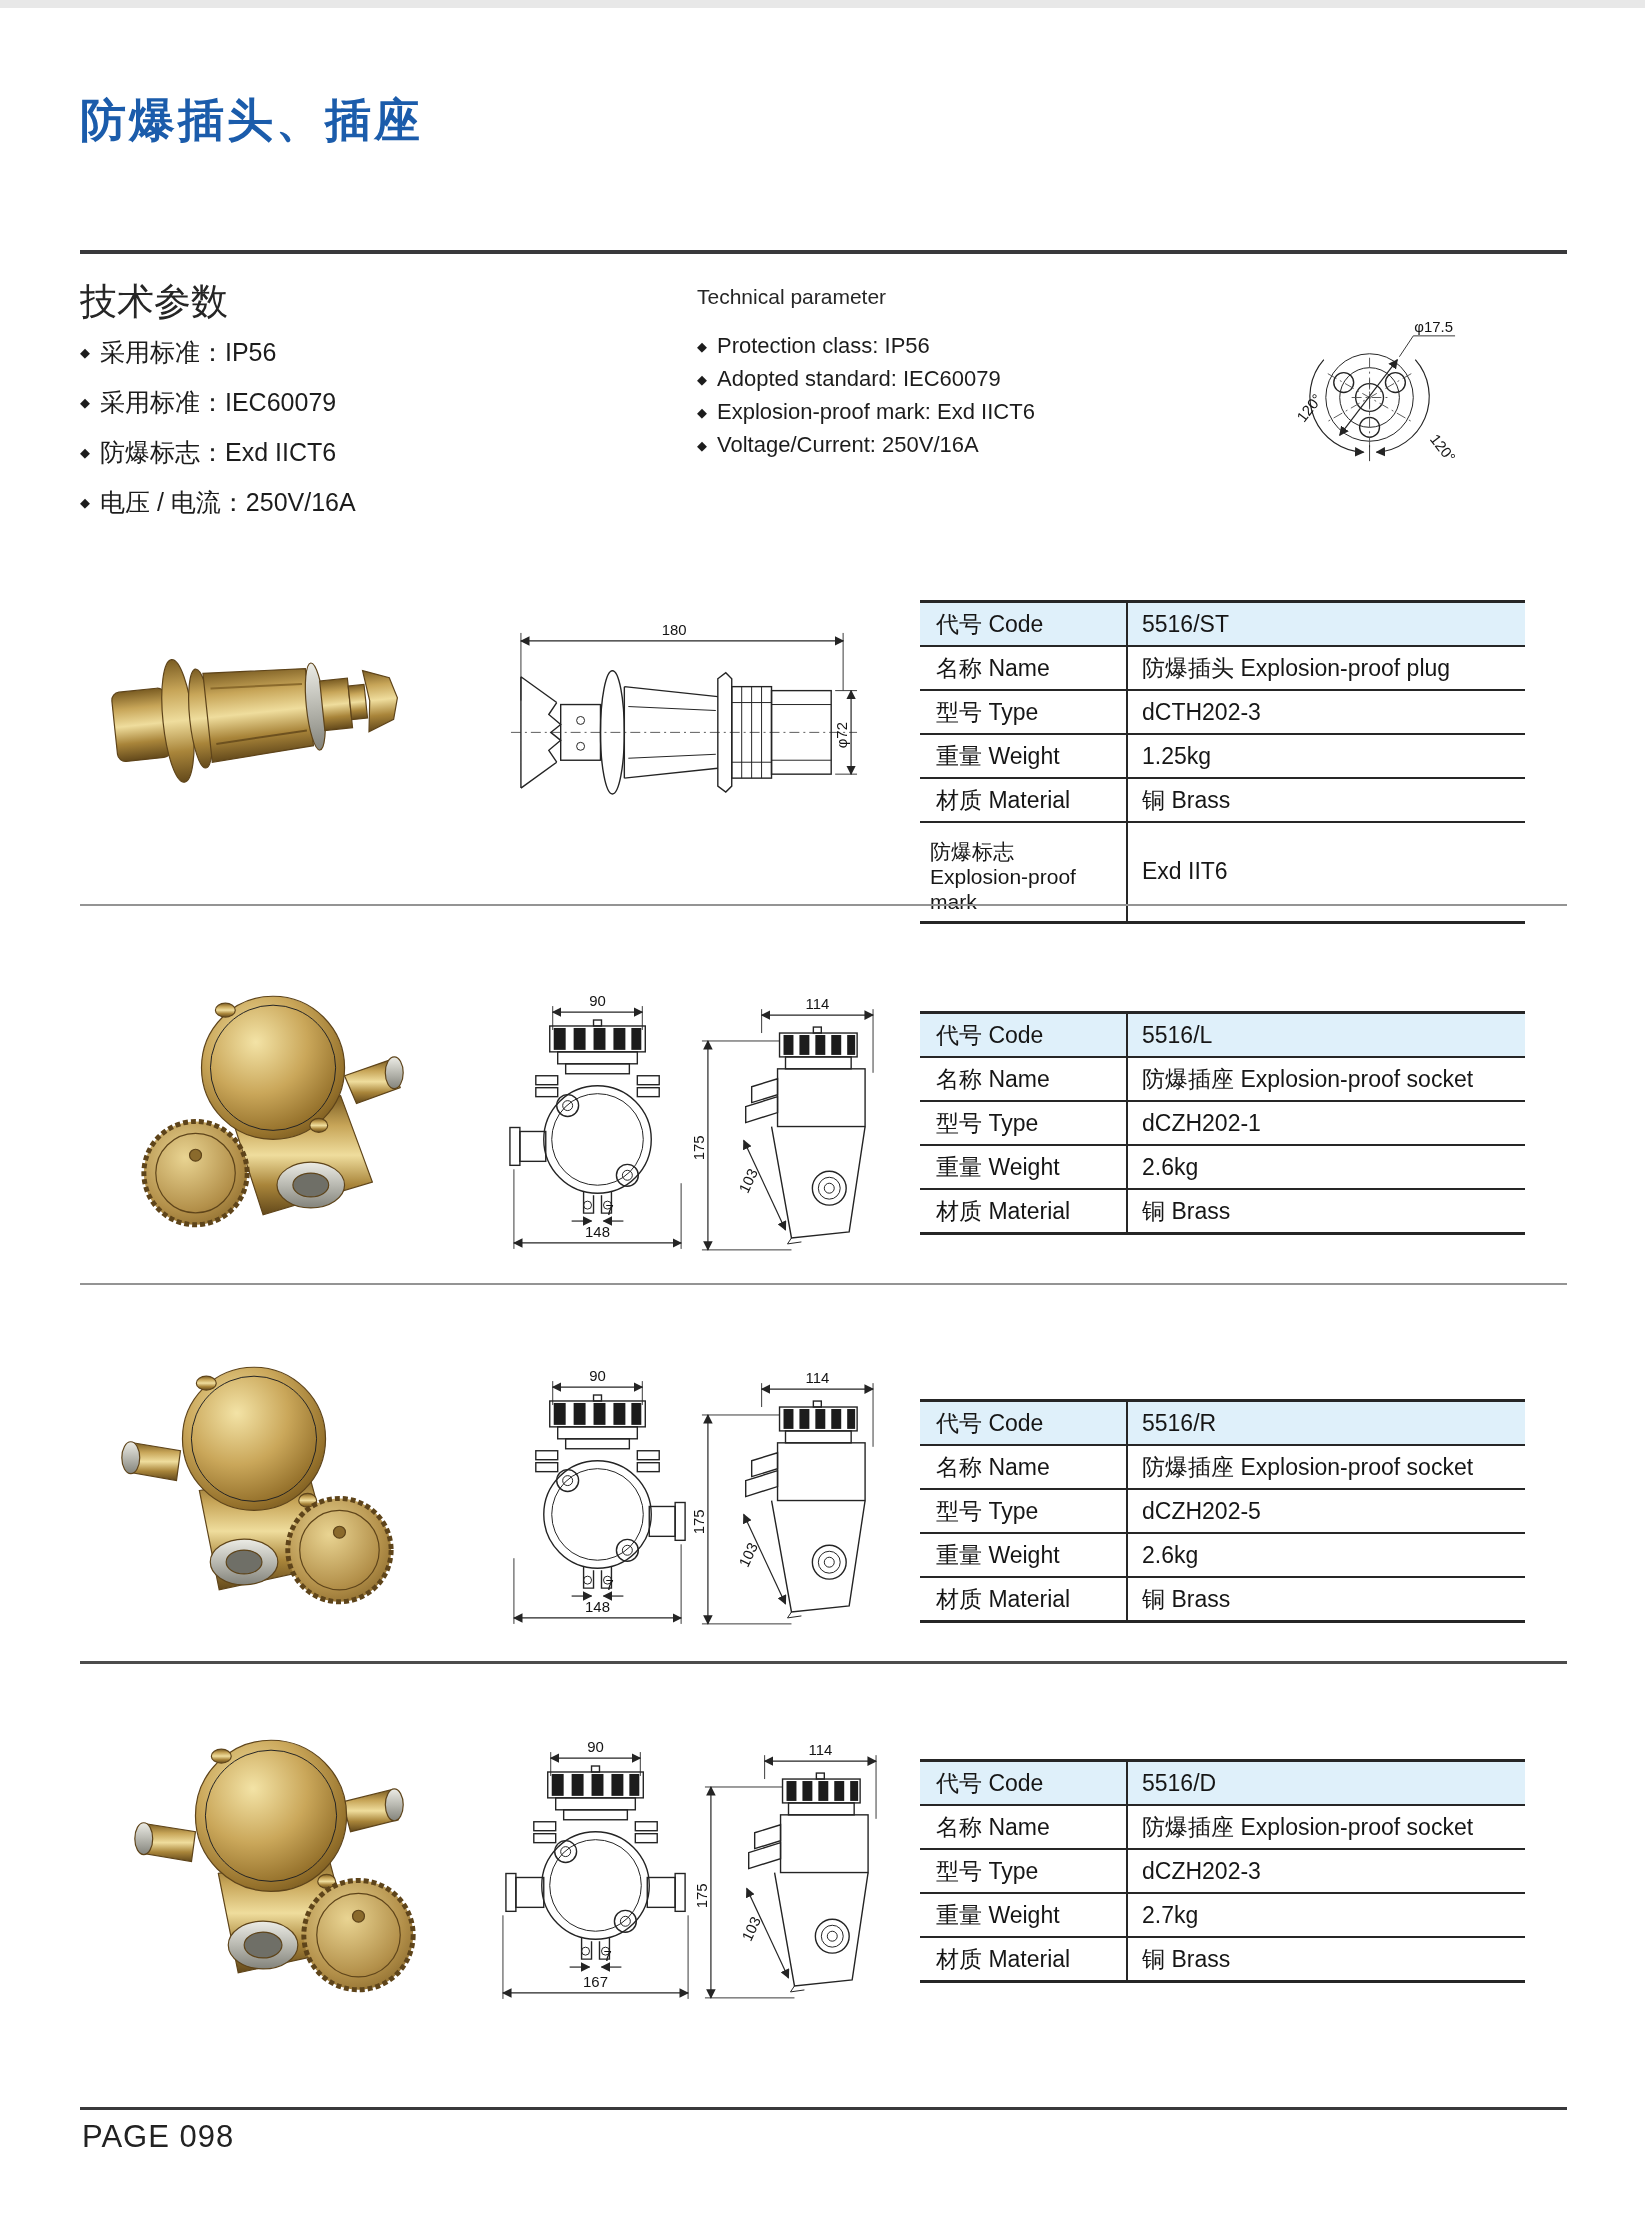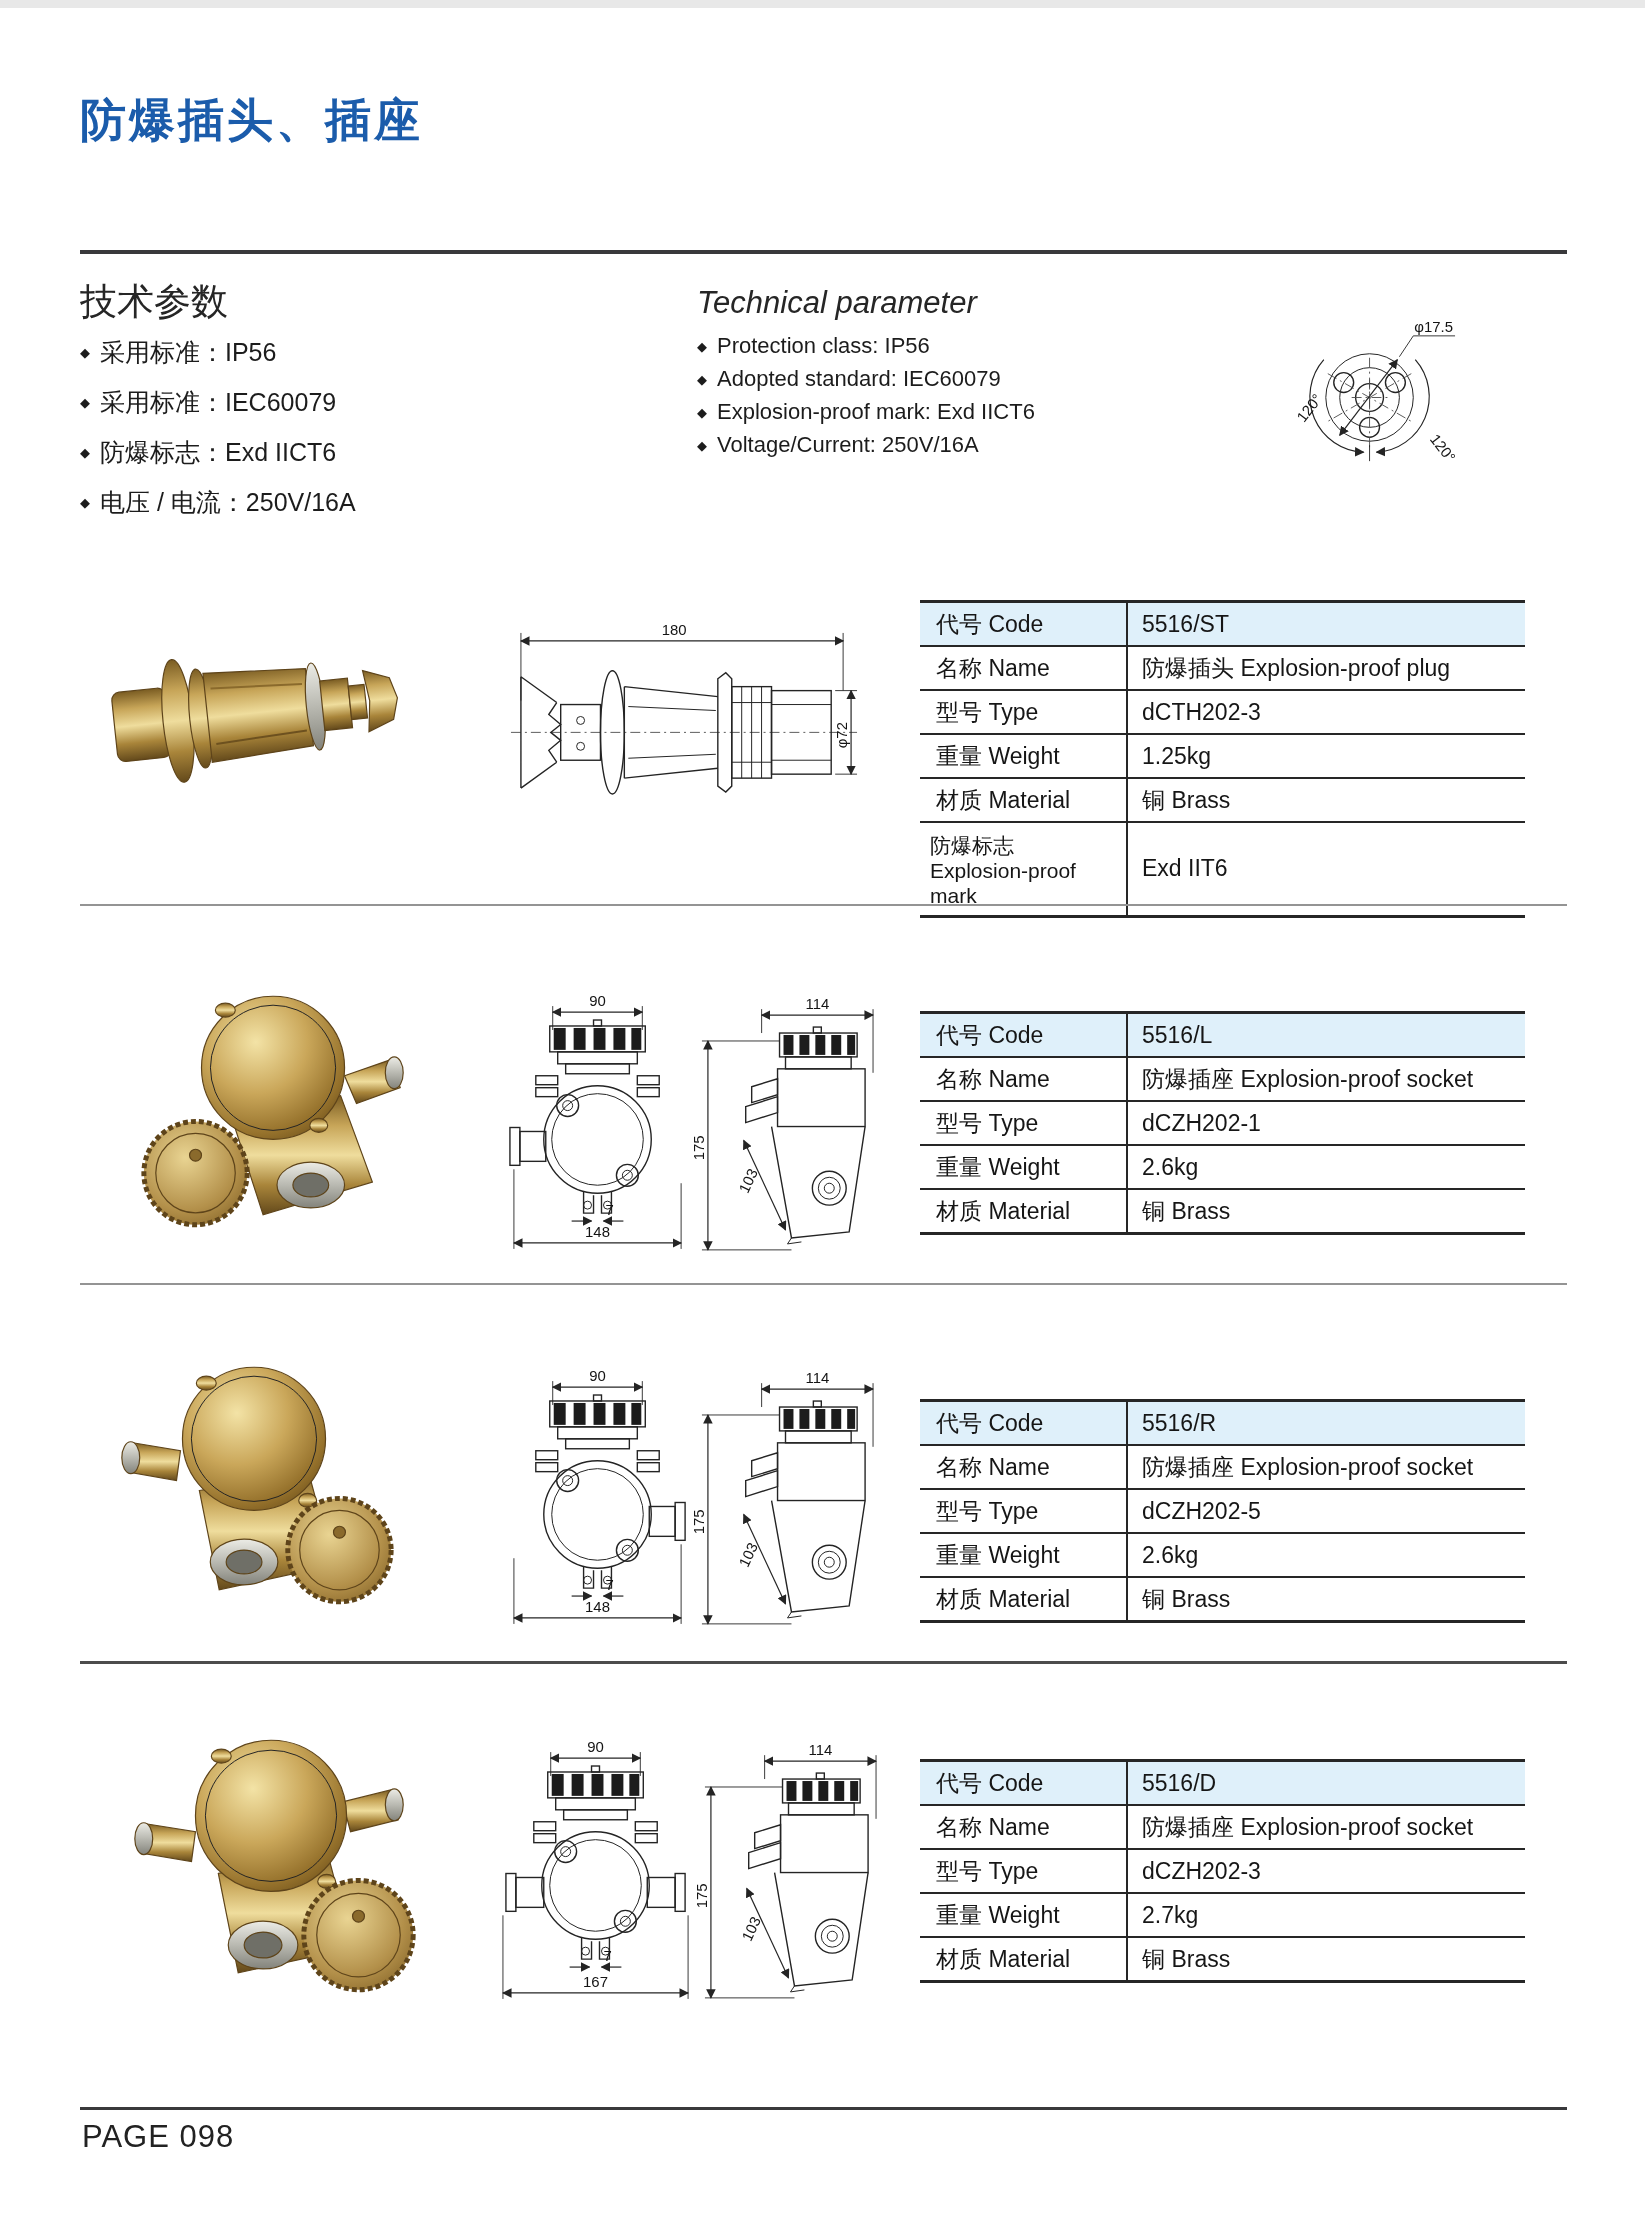--- a/index.html
+++ b/index.html
@@ -7,34 +7,34 @@
         font-family:"Liberation Sans","DejaVu Sans",sans-serif;color:#1c1c1c;overflow:hidden;}
   .abs{position:absolute;}
   
   .title-cn{left:80px;top:82px;font-size:46px;font-weight:700;color:#1b5cab;letter-spacing:3px;}
   .title-en{left:80px;top:139px;font-size:29px;font-weight:700;color:#1b5cab;letter-spacing:1px;}
   .rule{height:4px;background:#39393b;left:80px;width:1487px;}
   .sep{height:2px;background:#949494;left:80px;width:1487px;}
   .sep-dark{height:3px;background:#4c4c4c;left:80px;width:1487px;}
   
   .tech-h-cn{left:80px;top:269px;font-size:37px;color:#262626;}
-  .tech-h-en{left:697px;top:277px;font-size:31px;color:#262626;font-style:italic;}
+  .tech-h-en{left:697px;top:277px;font-size:21px;color:#262626;}
   .blist{display:flex;flex-direction:column;}
   .blist-cn{left:80px;top:328px;gap:17px;font-size:25px;}
   .blist-en{left:697px;top:325px;gap:7px;font-size:22px;}
   .bullet{display:flex;align-items:center;}
   .bullet .dia{font-size:13px;margin-right:10px;color:#1c1c1c;}
   
   table.spec{position:absolute;left:920px;width:605px;border-collapse:collapse;table-layout:fixed;
              font-size:23px;color:#161616;border-top:3px solid #262626;border-bottom:3px solid #262626;}
   table.spec td{border-bottom:2px solid #262626;height:38px;padding:2px 8px 2px 16px;vertical-align:middle;}
   table.spec tr:last-child td{border-bottom:none;}
   table.spec td.val{border-left:2px solid #262626;padding-left:14px;}
   table.spec tr.hdr td{background:#dff0fa;}
-  table.spec td.lbl2{padding-left:10px;font-size:21px;line-height:1.2;padding-top:10px;padding-bottom:6px;}
+  table.spec td.lbl2{padding-left:10px;font-size:21px;line-height:1.2;padding-top:16px;padding-bottom:6px;}
   
   .tl{stroke:#242424;stroke-width:1.4;fill:none;}
   .tl2{stroke:#242424;stroke-width:1;fill:none;}
   .dim{stroke:#242424;stroke-width:1.2;fill:none;marker-start:url(#arr);marker-end:url(#arr);}
   .dimE{stroke:#242424;stroke-width:1.2;fill:none;marker-end:url(#arr);}
   .dimS{stroke:#242424;stroke-width:1.2;fill:none;marker-start:url(#arr);}
   .ext{stroke:#242424;stroke-width:0.9;fill:none;}
   .cl{stroke:#4a4a4a;stroke-width:0.9;stroke-dasharray:10 4 2 4;fill:none;}
   .dtext{font-size:15px;fill:#141414;font-family:"Liberation Sans","DejaVu Sans",sans-serif;}
   .blk{fill:#1c1c1c;}

